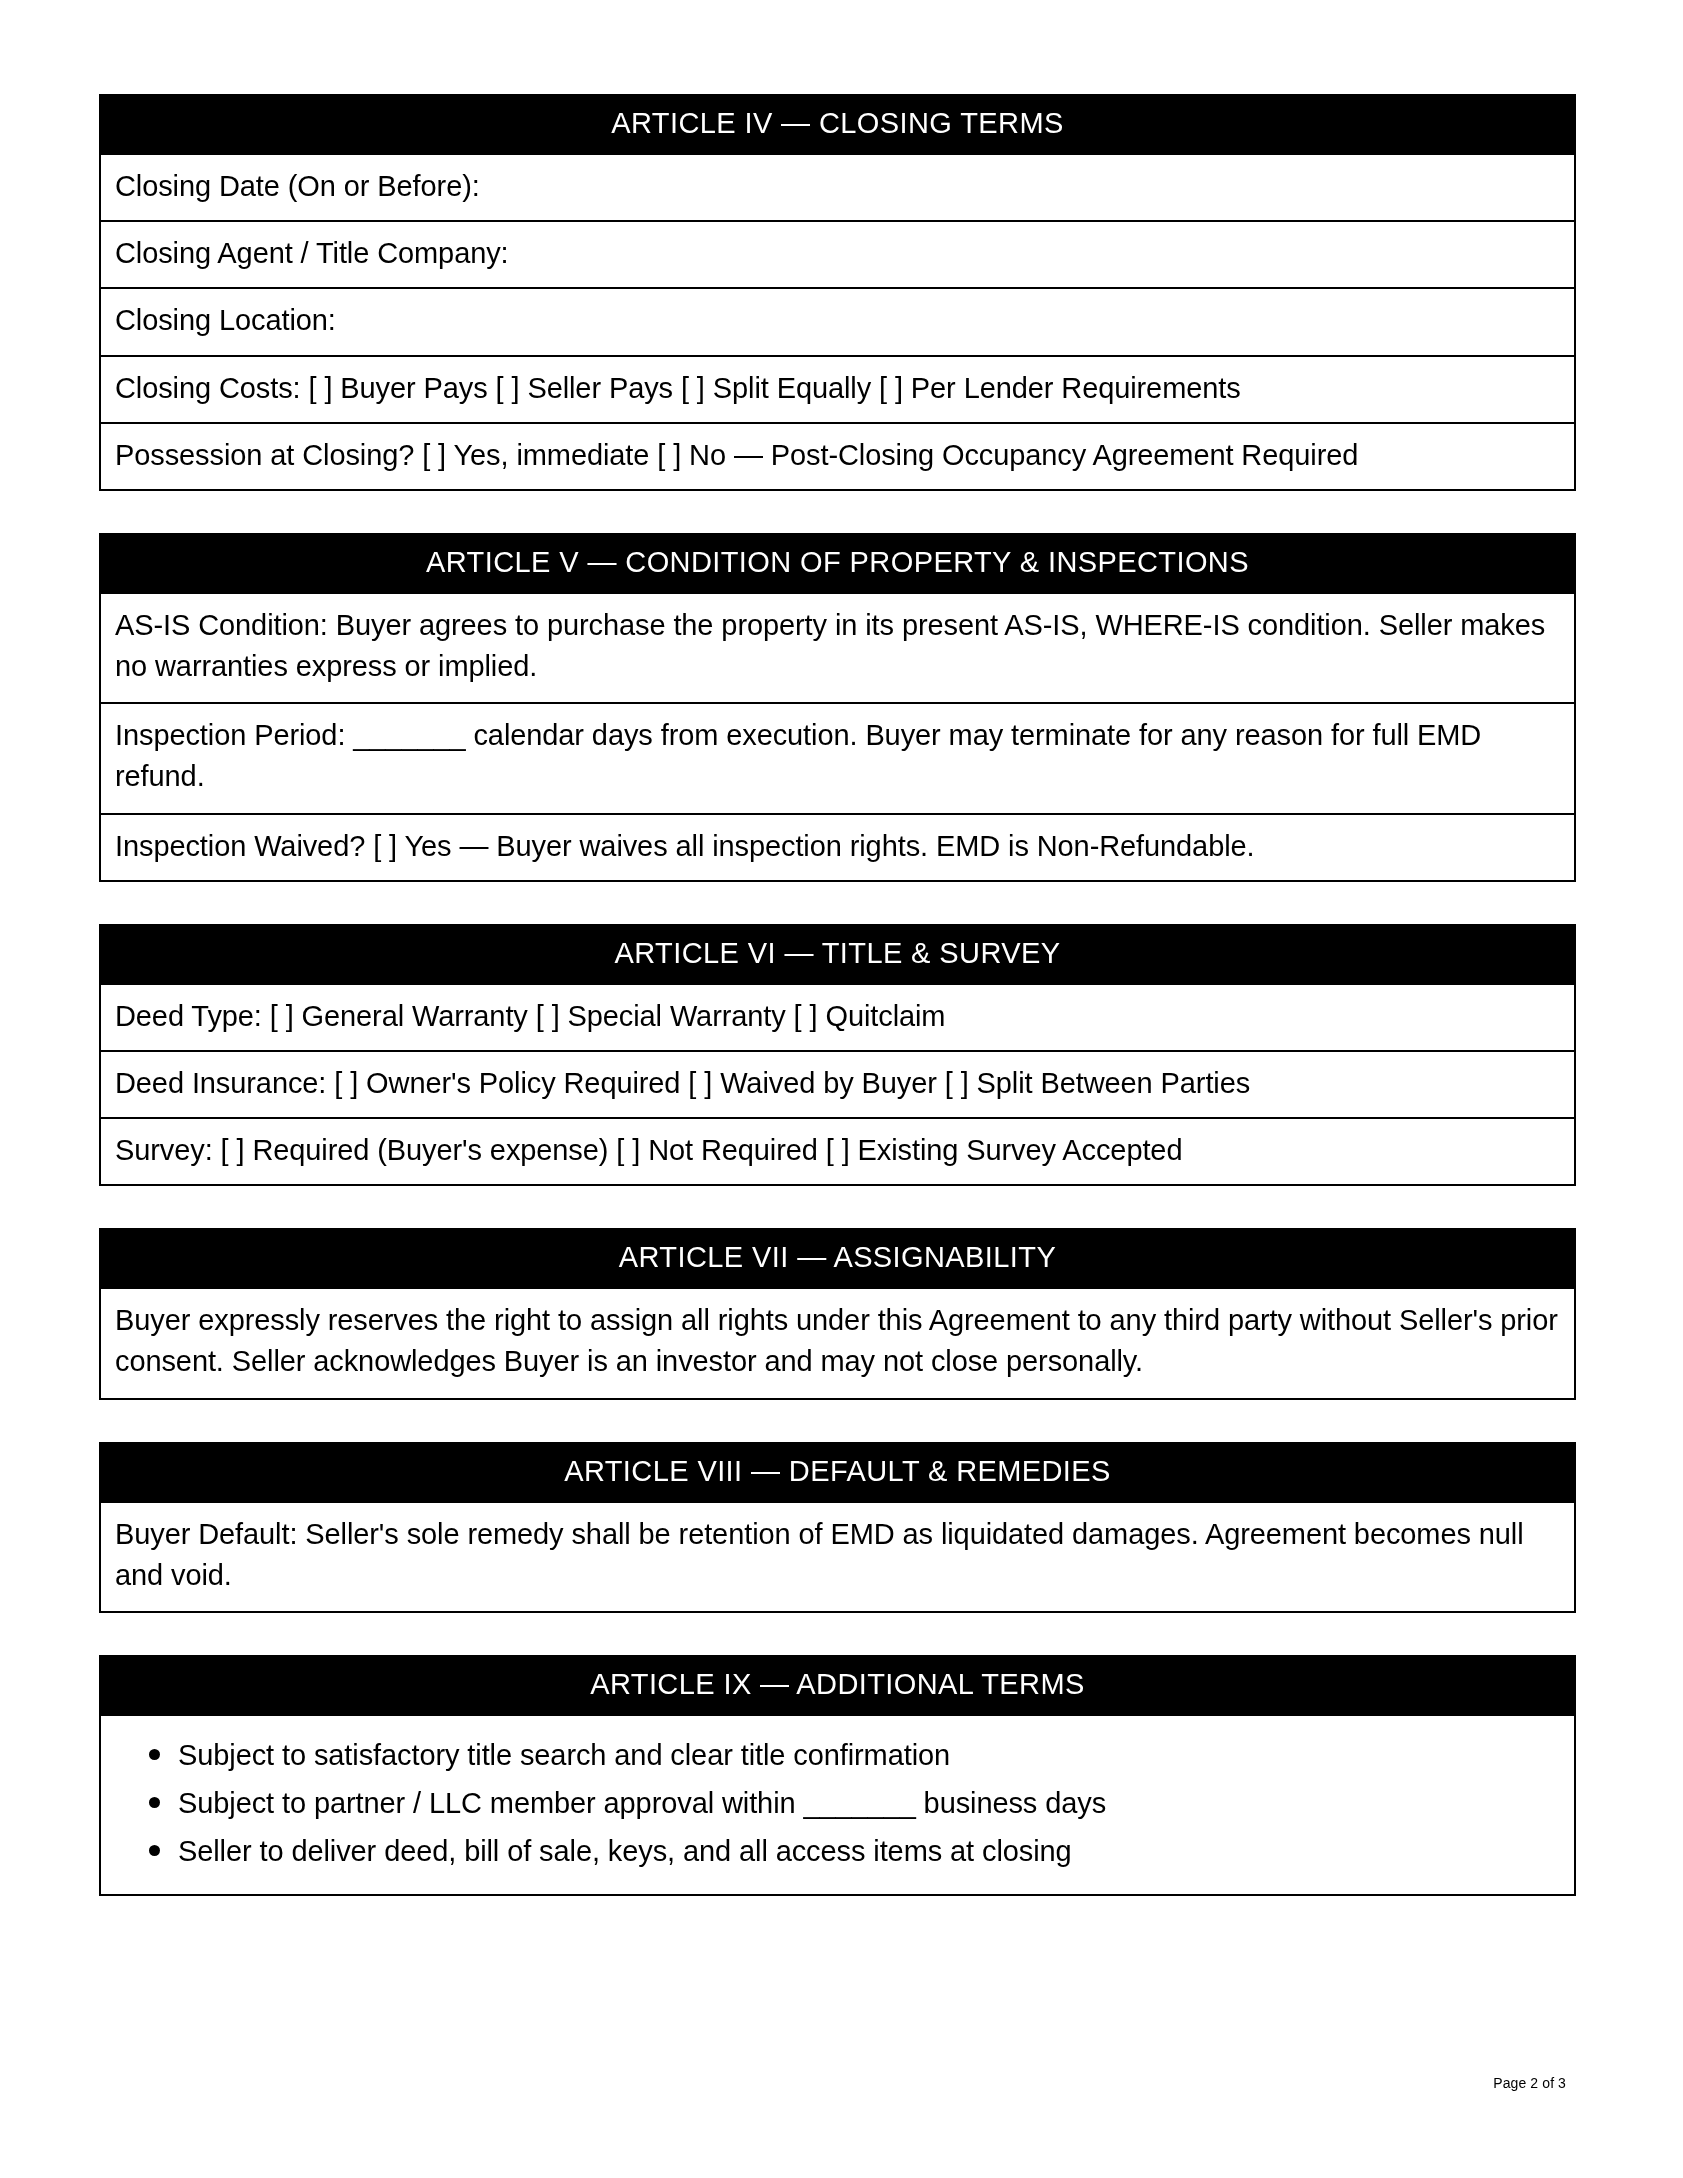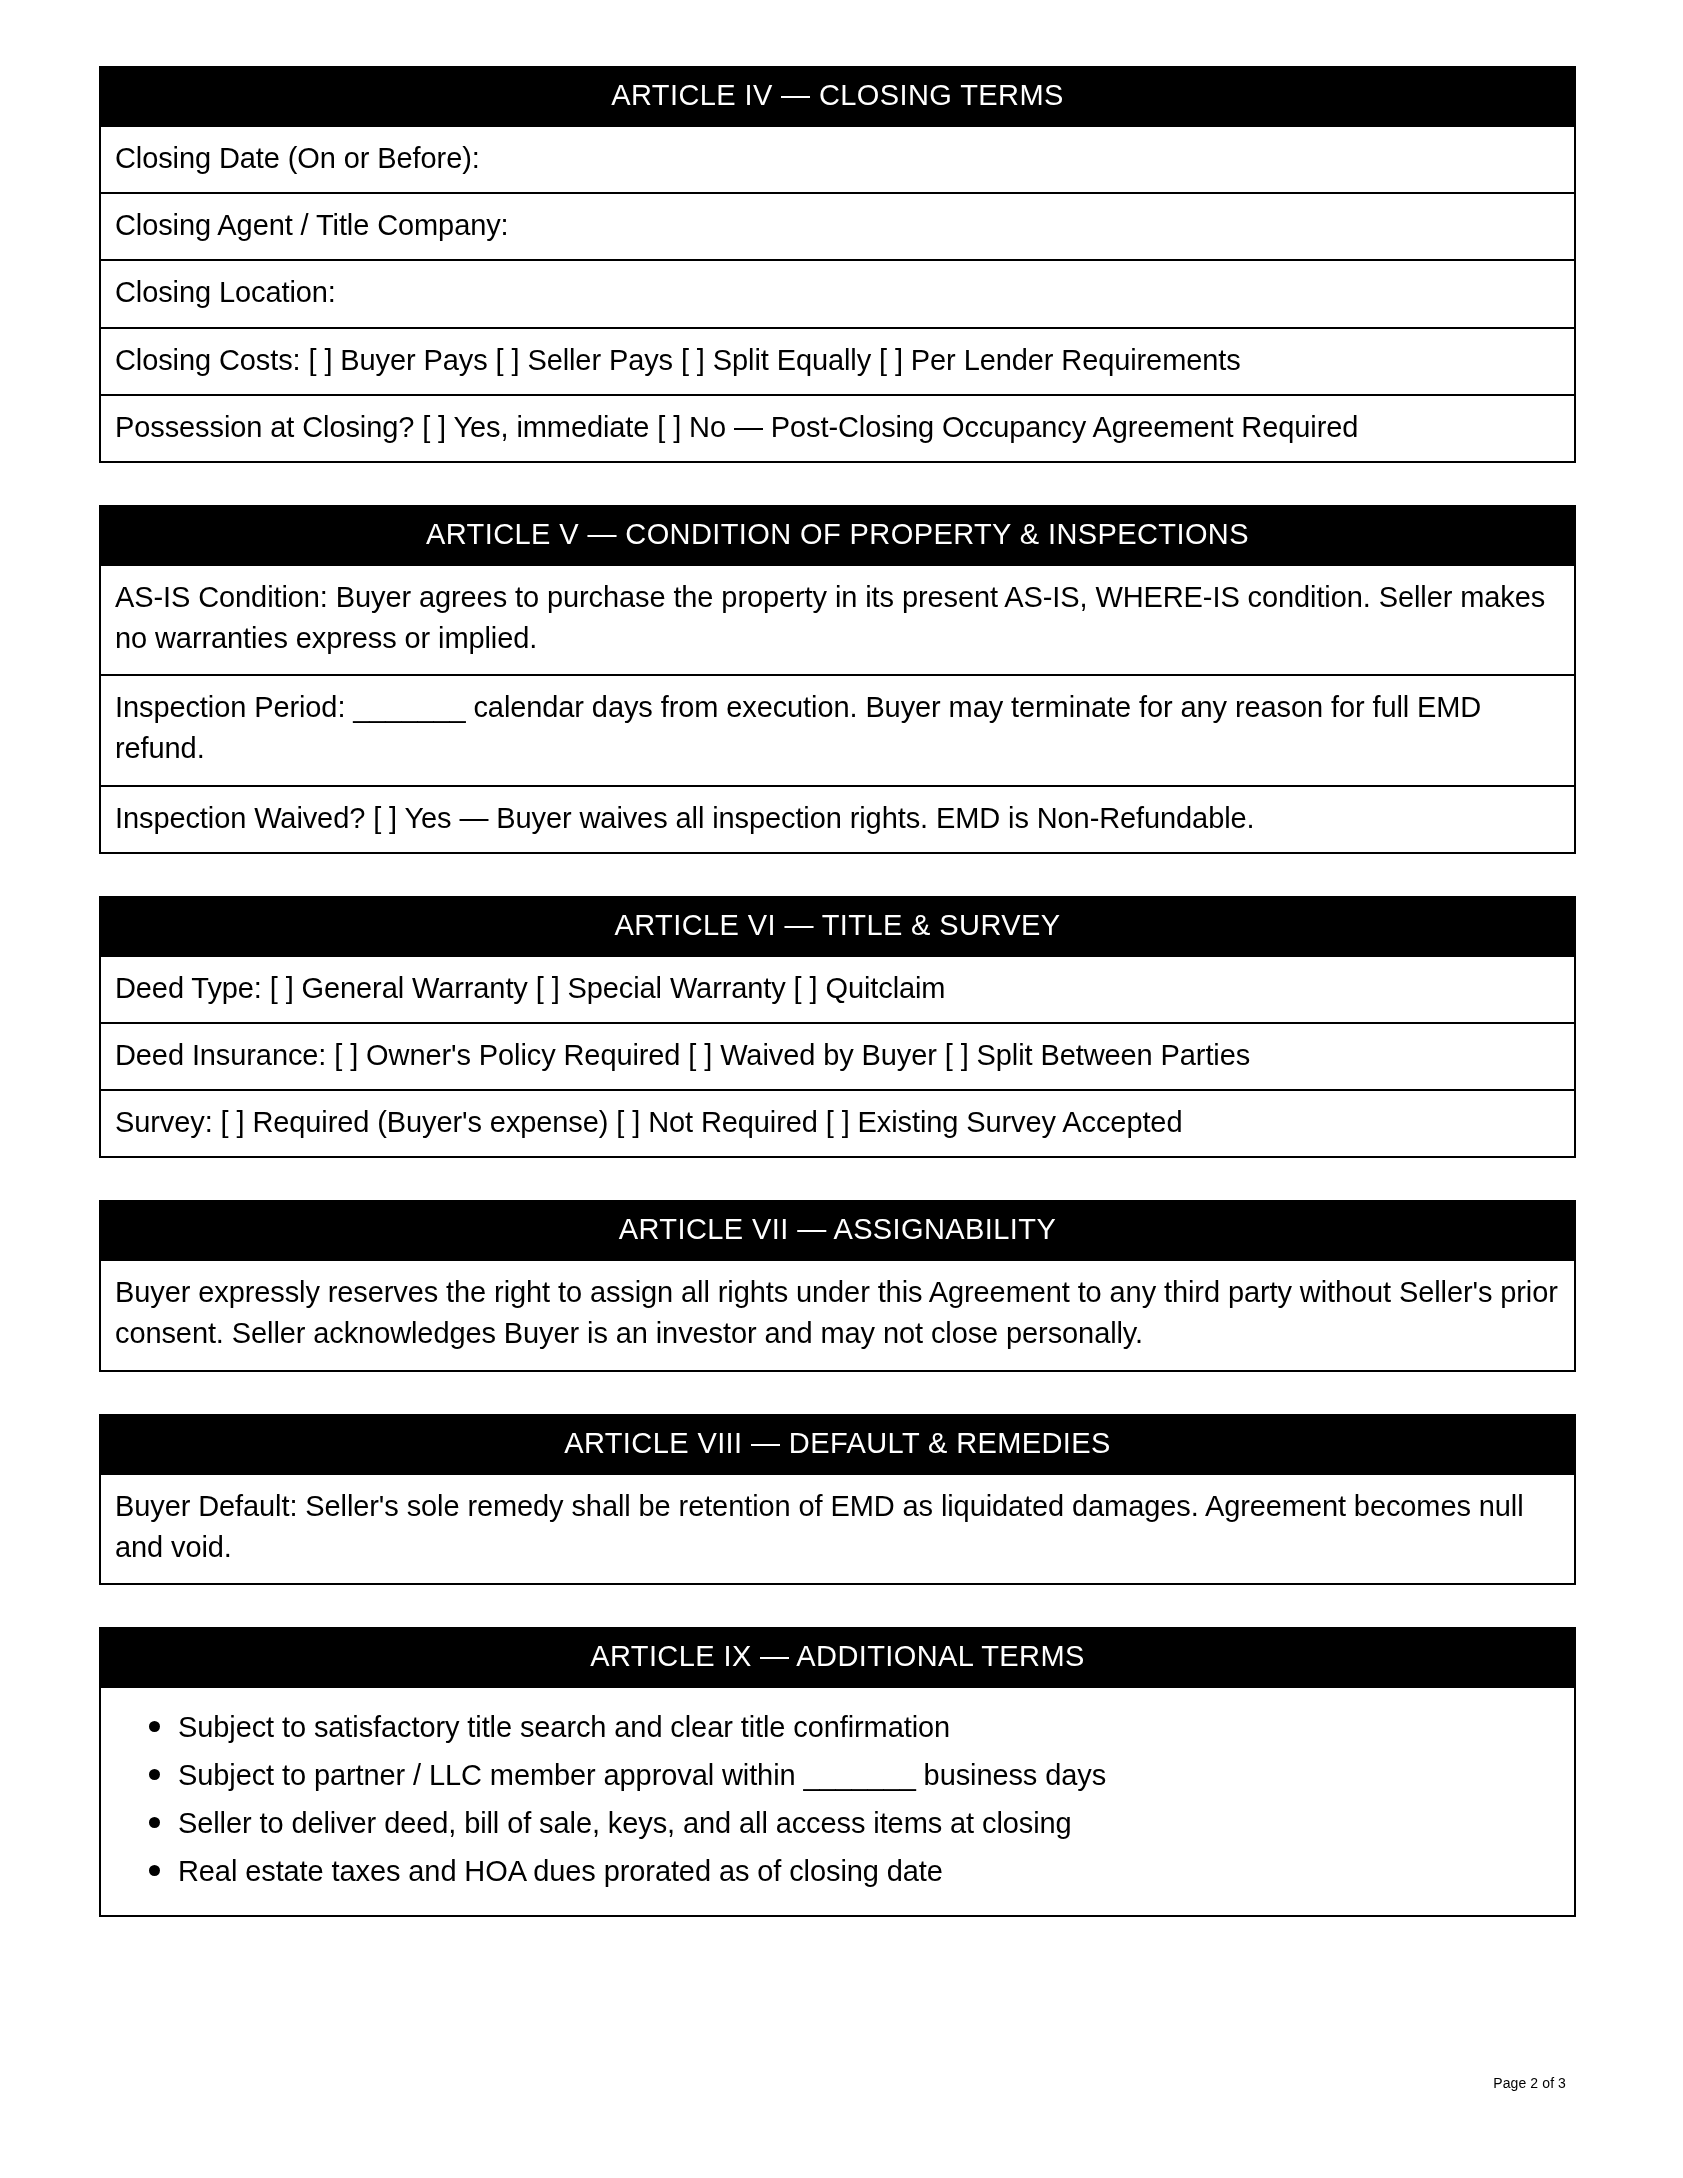--- a/index.html
+++ b/index.html
@@ -15,21 +15,21 @@
     font-family: "Liberation Sans", sans-serif;
     color: #000000;
     -webkit-font-smoothing: antialiased;
   }
 
   .page {
     position: relative;
     width: 1683px;
     height: 2178px;
     background: #ffffff;
-    padding: 66px 107px 0 99px;
+    padding: 94px 107px 0 99px;
   }
 
   
   .article {
     margin-bottom: 42px;
   }
   .article:last-of-type { margin-bottom: 0; }
 
   .article-header {
     background: #000000;
@@ -143,21 +143,20 @@
   </section>
 
   <section class="article">
     <div class="article-header">ARTICLE IX — ADDITIONAL TERMS</div>
     <div class="rows">
       <div class="row bullets">
         <ul class="bullet-list">
           <li>Subject to satisfactory title search and clear title confirmation</li>
           <li>Subject to partner / LLC member approval within _______ business days</li>
           <li>Seller to deliver deed, bill of sale, keys, and all access items at closing</li>
-          <li>Real estate taxes and HOA dues prorated as of closing date</li>
         </ul>
       </div>
     </div>
   </section>
 
   <div class="footer">Page 2 of 3</div>
 
 </div>
 
 

